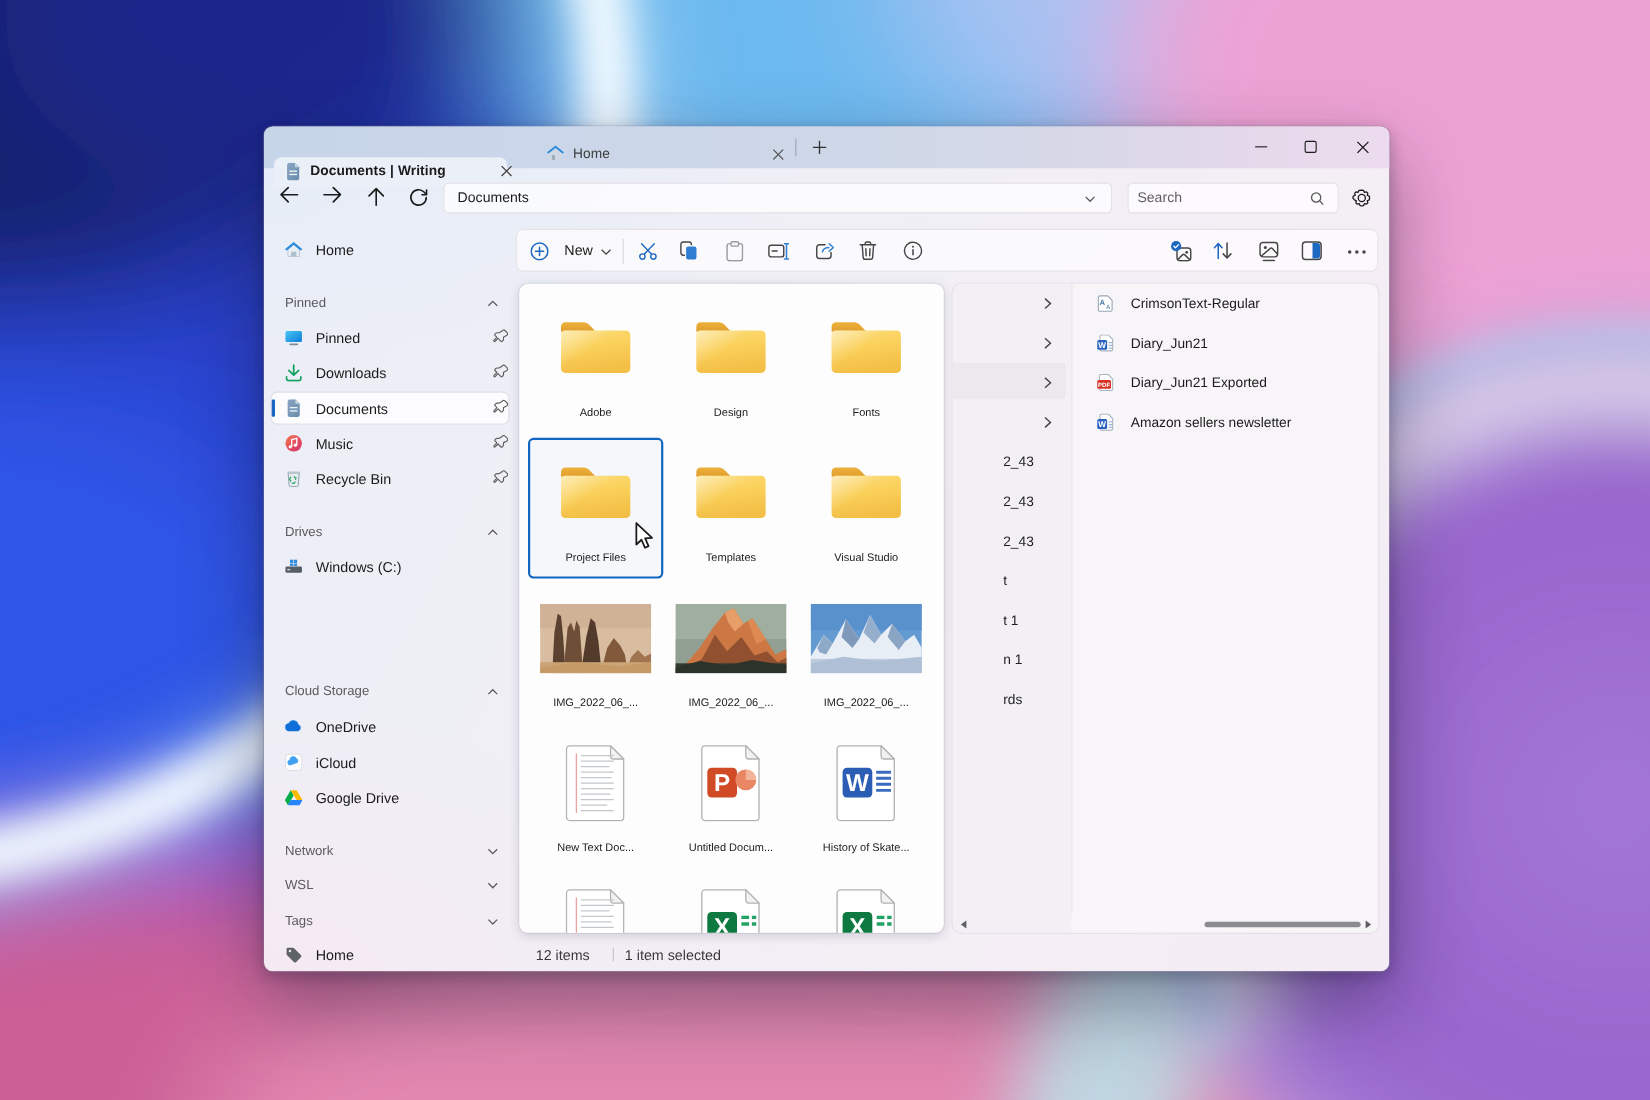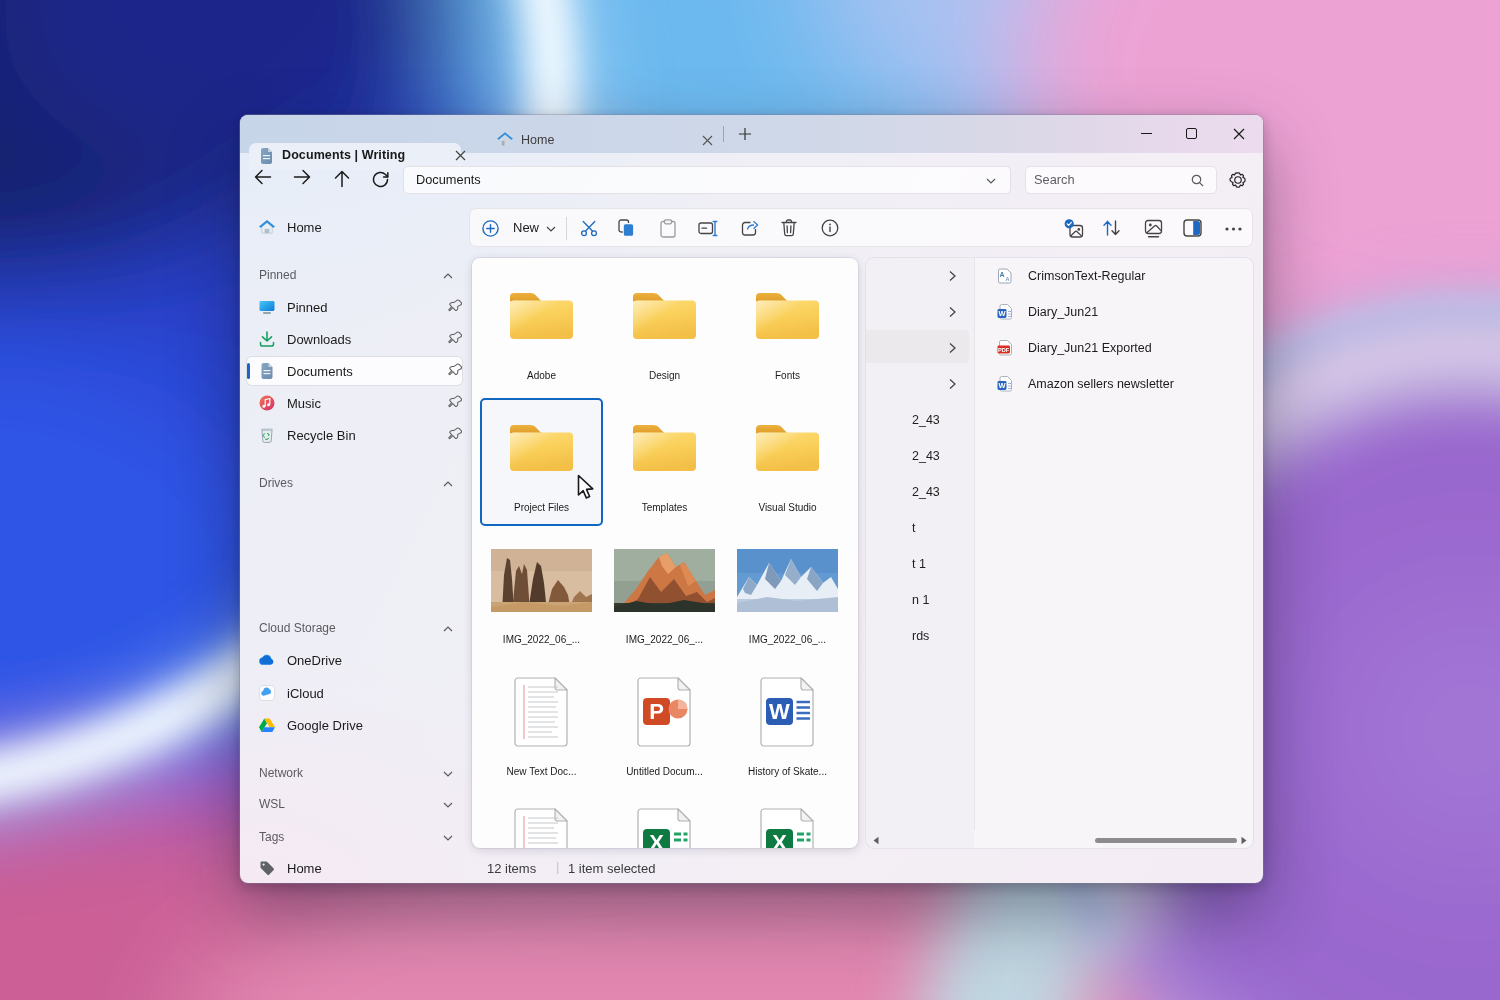--- a/index.html
+++ b/index.html
@@ -288,20 +288,33 @@
         </svg>
       <span class="stx">Recycle Bin</span>
       <svg class="spin" width="14" height="14" viewBox="0 0 15 15">
           <path d="M9.4 1.9 a1.65 1.65 0 0 1 2.67 -.46 l1.93 1.93 a1.65 1.65 0 0 1 -.46 2.67 l-2.68 1.34 a.24 .24 0 0 0 -.13 .21 v1.81 a1.65 1.65 0 0 1 -.48 1.17 l-.79 .79 a.7 .7 0 0 1 -1 0 L5.78 8.64 l-2.69 2.69 a.7 .7 0 0 1 -1 -1 l2.69 -2.69 -1.84 -1.83 a.7 .7 0 0 1 0 -1 l.79 -.79 a1.65 1.65 0 0 1 1.17 -.48 h1.81 a.24 .24 0 0 0 .21 -.13 z" fill="none" stroke="#5f5f5f" stroke-width="1.05" stroke-linejoin="round"></path>
         </svg>
     </div>
     <div class="shead" style="top:269px">Drives</div>
     <svg class="schev" style="top:272px" width="10" height="6" viewBox="0 0 10 6">
         <path d="M1 5 L5 1 L9 5" stroke="#5c5a60" stroke-width="1.2" fill="none"></path>
       </svg>
+    <div class="sitem" style="top:294px">
+      <svg class="sic" width="16" height="16" viewBox="0 0 16 16">
+          <rect x="0.5" y="8" width="15" height="5.6" rx="1.2" fill="#555e66"></rect>
+          <rect x="2.2" y="10.2" width="2.6" height="1.3" fill="#cdd5da"></rect>
+          <g fill="#2f8ddd">
+            <rect x="4.6" y="1.8" width="3" height="3"></rect>
+            <rect x="8.1" y="1.8" width="3" height="3"></rect>
+            <rect x="4.6" y="5.3" width="3" height="2.2"></rect>
+            <rect x="8.1" y="5.3" width="3" height="2.2"></rect>
+          </g>
+        </svg>
+      <span class="stx">Windows (C:)</span>
+    </div>
     <div class="shead" style="top:414px">Cloud Storage</div>
     <svg class="schev" style="top:417px" width="10" height="6" viewBox="0 0 10 6">
         <path d="M1 5 L5 1 L9 5" stroke="#5c5a60" stroke-width="1.2" fill="none"></path>
       </svg>
     <div class="sitem" style="top:439px">
       <svg class="sic" width="17" height="16" viewBox="0 0 17 11">
           <path d="M4.2 10.5 a3.8 3.8 0 0 1 -0.6-7.55 A5 5 0 0 1 13 4.1 a3.3 3.3 0 0 1 -0.4 6.4 z" fill="#0f6fd7"></path>
           <path d="M4.2 10.5 a3.8 3.8 0 0 1 -0.6-7.55 A5 5 0 0 1 13 4.1" fill="none" stroke="#3b93e8" stroke-width="0.7"></path>
         </svg>
       <span class="stx">OneDrive</span>

